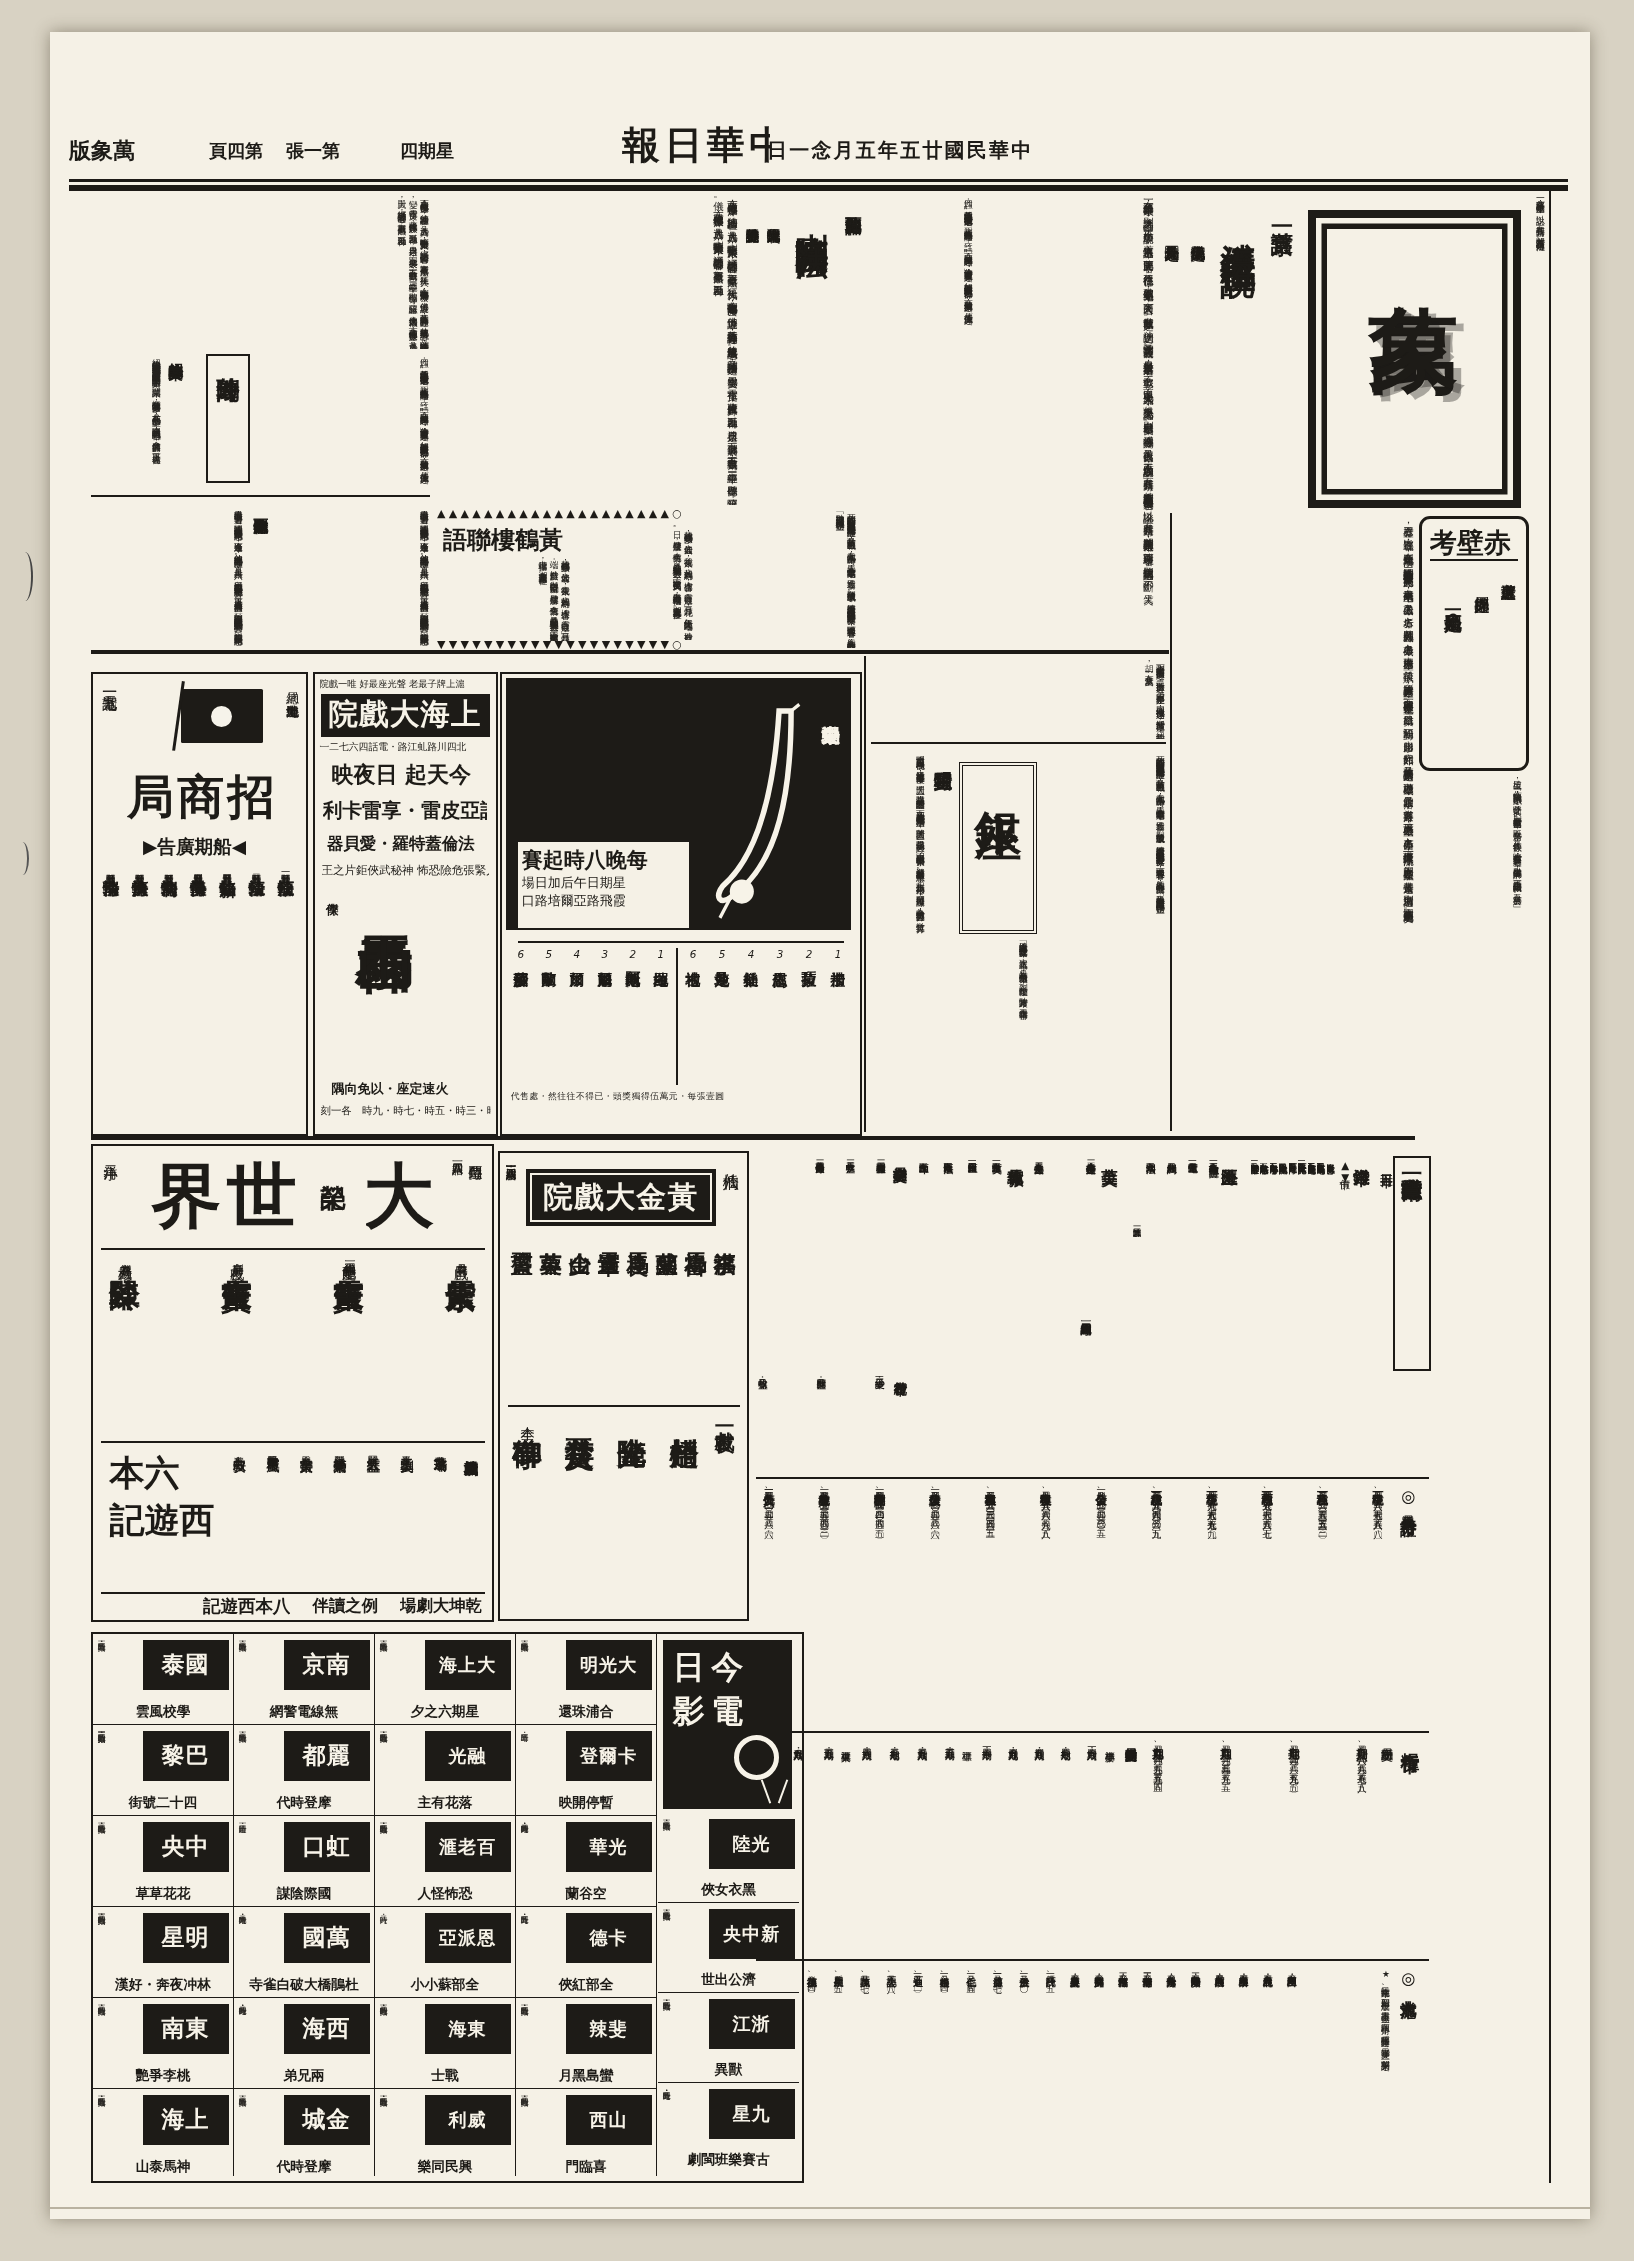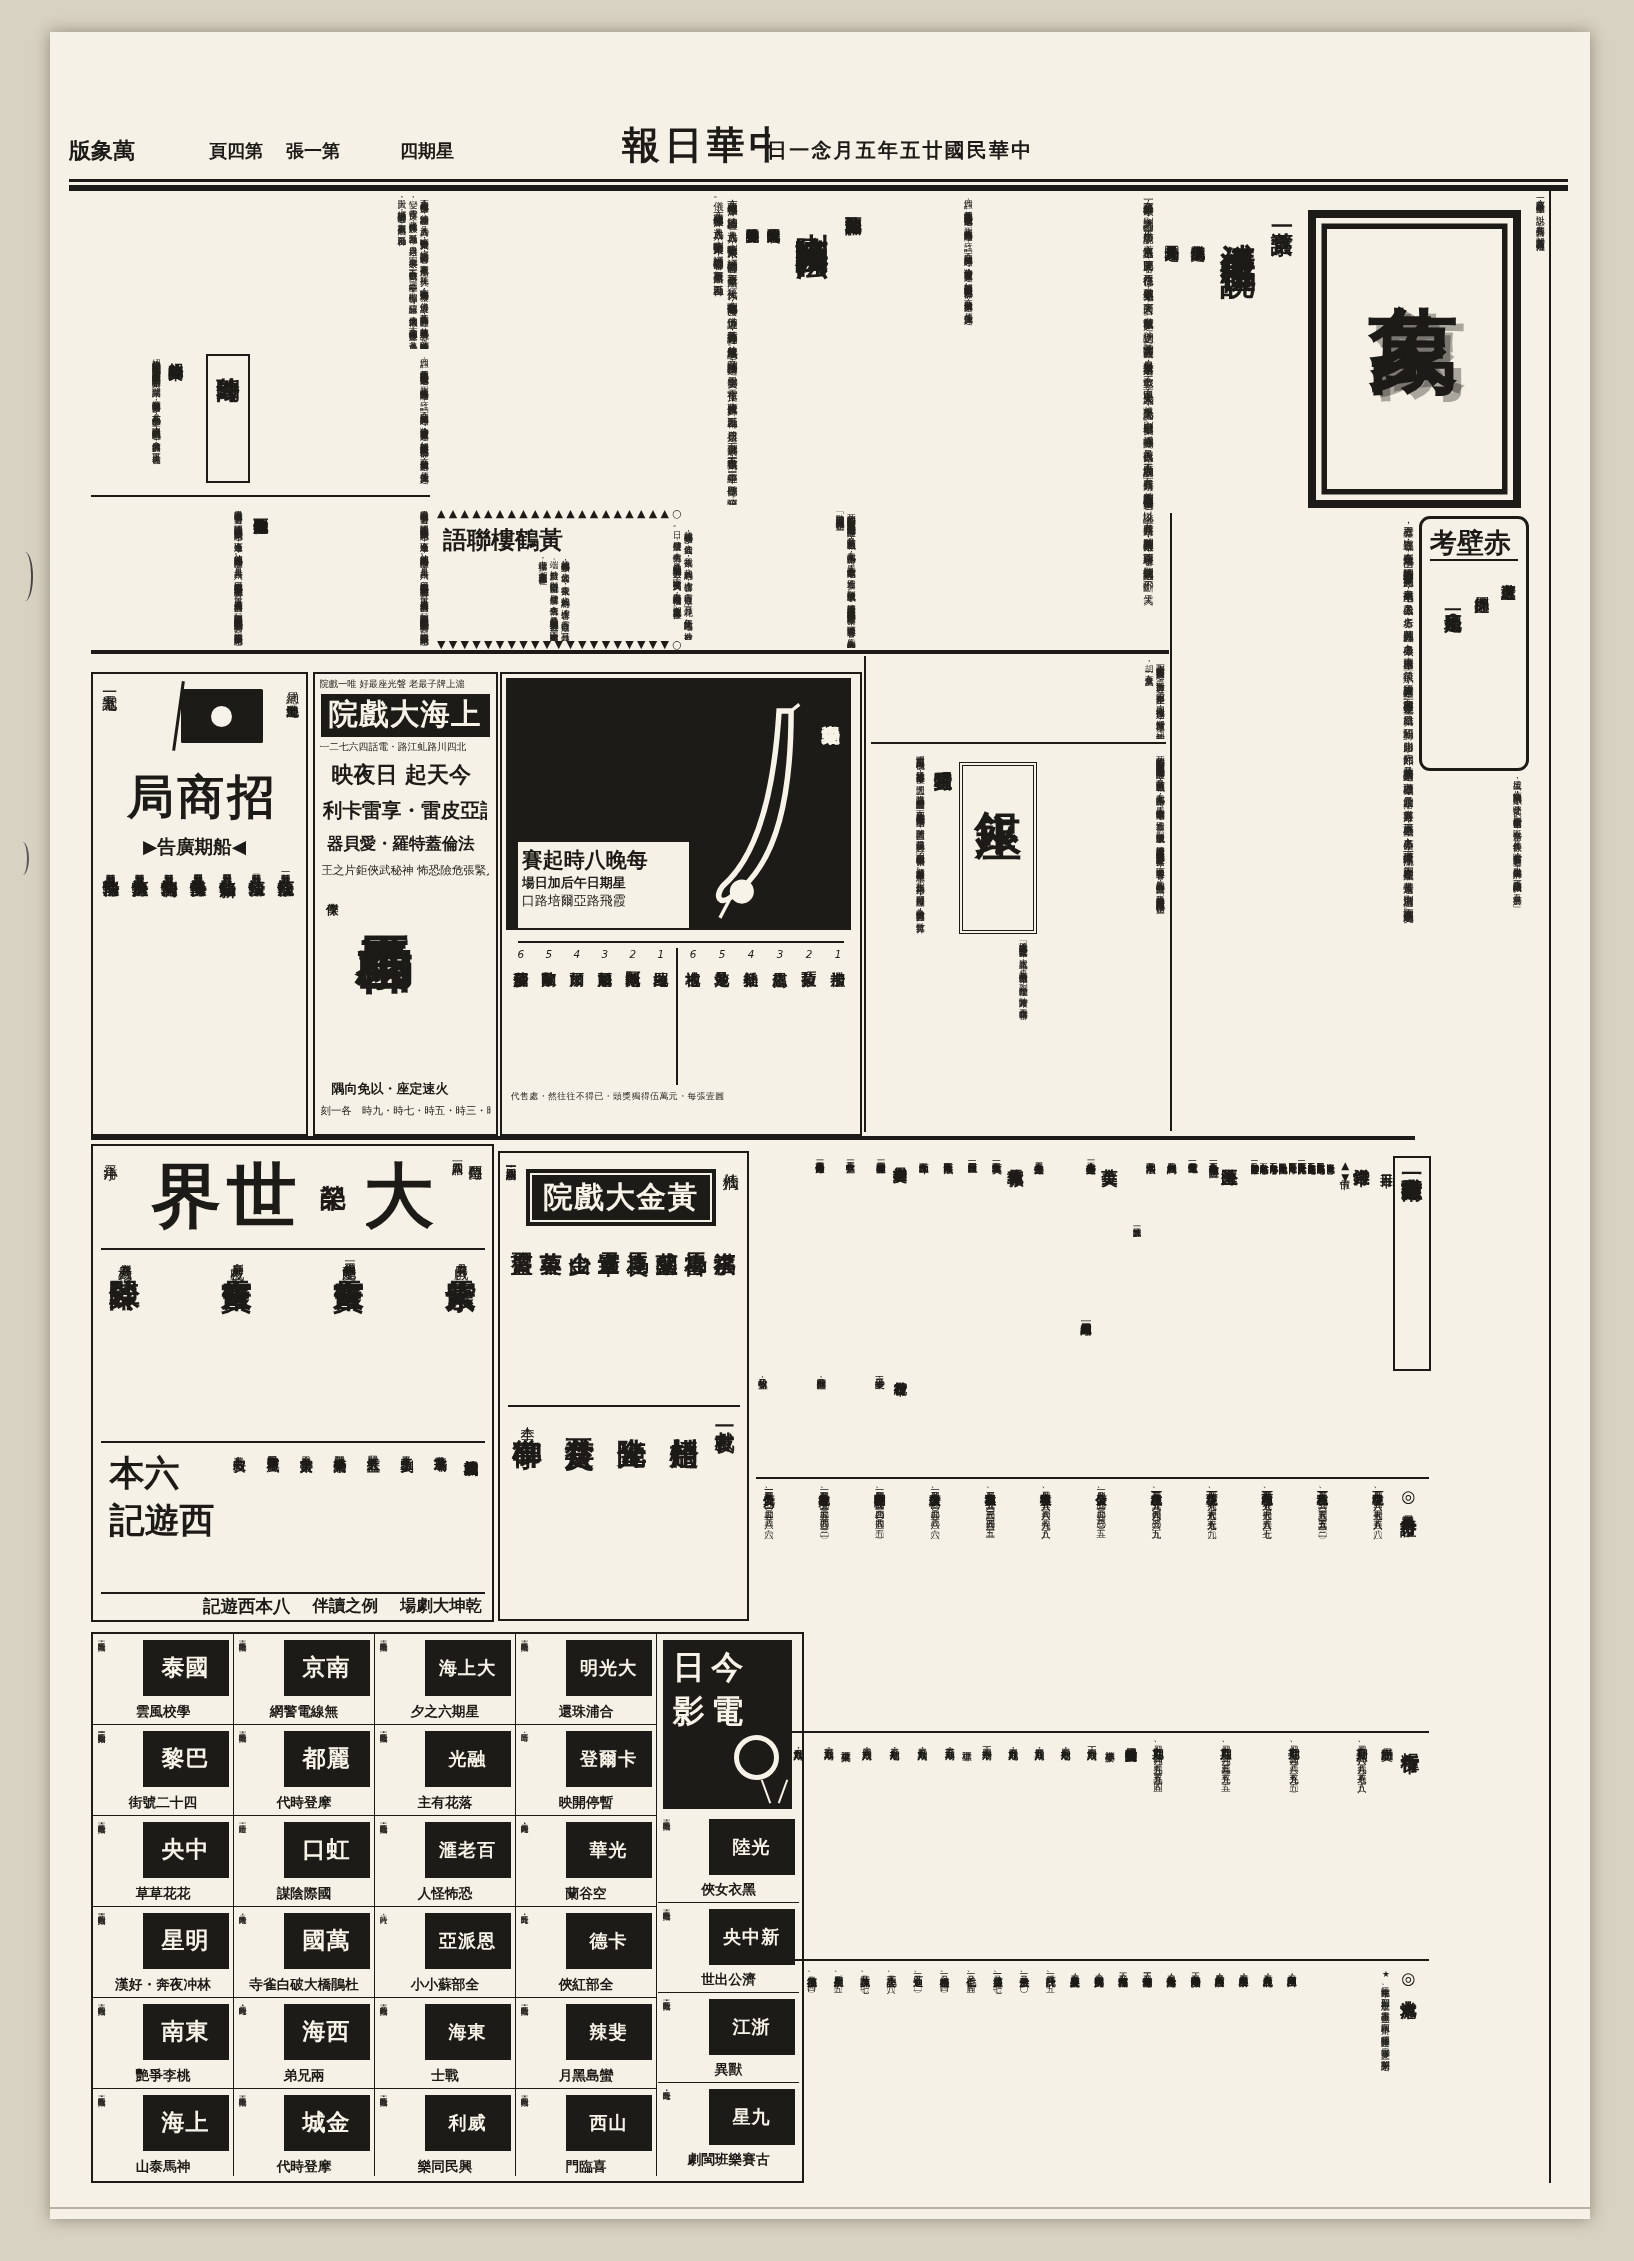--- a/index.html
+++ b/index.html
@@ -15,21 +15,21 @@
   .h{white-space:nowrap;overflow:hidden;font-weight:bold;}
   .bx{background:var(--ink);color:#f7f3e8;}
   .b4{border:2.2px solid var(--ink);}
   .b5{border:2.7px solid var(--ink);}
   .rule{background:var(--ink);}
   .cols{display:flex;flex-direction:row-reverse;justify-content:space-between;align-items:flex-start;overflow:hidden;height:100%;}
   .colv{writing-mode:vertical-rl;text-orientation:upright;overflow:hidden;height:100%;}
   .lab{font-size:7.7px;opacity:.85;}
   .cell{position:relative;height:90px;border-bottom:1.6px solid var(--ink);}
   .cell:last-child{border-bottom:none;}
-  .tname{position:absolute;right:4.4px;top:5.5px;width:86px;height:56px;font-size:23px;font-weight:bold;display:flex;align-items:center;justify-content:center;letter-spacing:1.1px;}
+  .tname{position:absolute;right:4.4px;top:5.5px;width:86px;height:50px;font-size:23px;font-weight:bold;display:flex;align-items:center;justify-content:center;letter-spacing:1.1px;}
   .tname.small{font-size:18px;}
   .ttimes{position:absolute;left:3.3px;top:3.3px;height:82px;font-size:7.7px;line-height:1.15;opacity:.92;}
   .tfilm{position:absolute;left:0;right:0;bottom:3.3px;text-align:center;font-size:13.7px;font-weight:bold;white-space:nowrap;overflow:hidden;}
   .finh{font-weight:bold;font-size:16.4px;}
   .triband{font-size:11px;letter-spacing:3.3px;overflow:hidden;white-space:nowrap;color:var(--ink);}
 </style>
 </head>
 <body>
 
 <div id="page">
@@ -126,21 +126,21 @@
   <div class="ab b4" style="left:450px;top:640px;width:358px;height:460px">
     <div class="ab bx" style="left:4.4px;top:4.4px;width:345px;height:252px">
       <svg class="ab" style="right:38px;top:22px" width="104" height="219" viewBox="0 0 190 400">
         <path d="M150 20 C150 160 130 300 40 360 C20 375 10 360 25 340 C95 280 120 150 128 20 Z" fill="none" stroke="#f7f3e8" stroke-width="10"></path>
         <circle cx="60" cy="350" r="22" fill="#f7f3e8"></circle>
         <path d="M150 20 L165 8 M40 360 L20 398" stroke="#f7f3e8" stroke-width="6"></path>
       </svg>
       <div class="ab vb" style="right:7.7px;top:33px;height:186px;font-size:18.6px;color:#f7f3e8;font-weight:bold">中央運動場</div>
       <div class="ab" style="left:12px;top:164px;width:164px;height:79px;background:var(--paper);color:var(--ink);padding:3.3px">
         <div class="h" style="font-size:21px">賽起時八晚每</div>
-        <div class="h" style="font-size:13px;font-weight:bold">場日加后午日期星</div>
+        <div class="h" style="font-size:13px;font-weight:normal">場日加后午日期星</div>
         <div class="h" style="font-size:13px;font-weight:normal">口路培爾亞路飛霞</div>
       </div>
     </div>
     <div class="ab rule" style="left:16.4px;top:267px;width:326px;height:1.6px"></div>
     <div class="ab" style="left:181px;top:274px;width:164px;height:137px">
       <div class="cols">
 
       <div class="colv"><span style="font-size:10.4px;font-style:italic">1</span><span style="font-size:14.8px;font-weight:bold">卡禮加</span></div>
             <div class="colv"><span style="font-size:10.4px;font-style:italic">2</span><span style="font-size:14.8px;font-weight:bold">拉蒙巧</span></div>
             <div class="colv"><span style="font-size:10.4px;font-style:italic">3</span><span style="font-size:14.8px;font-weight:bold">依思高</span></div>

